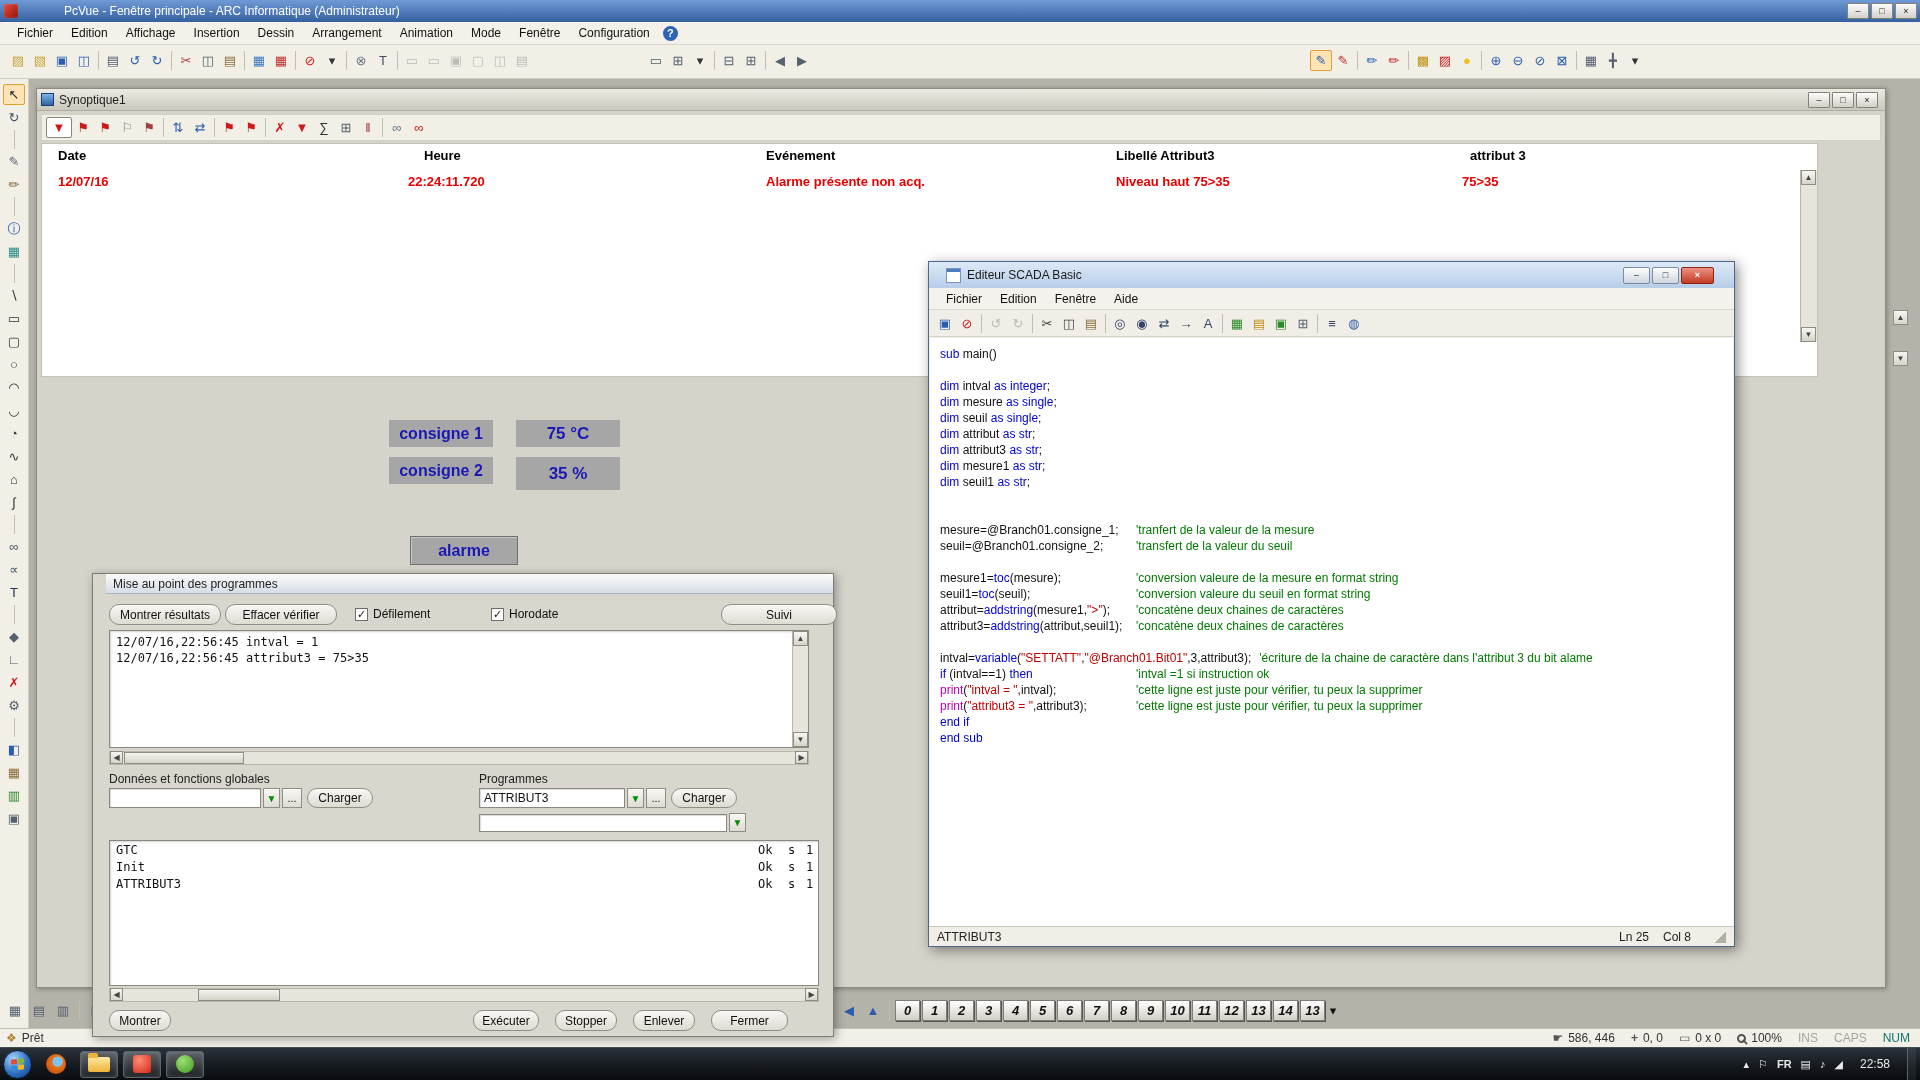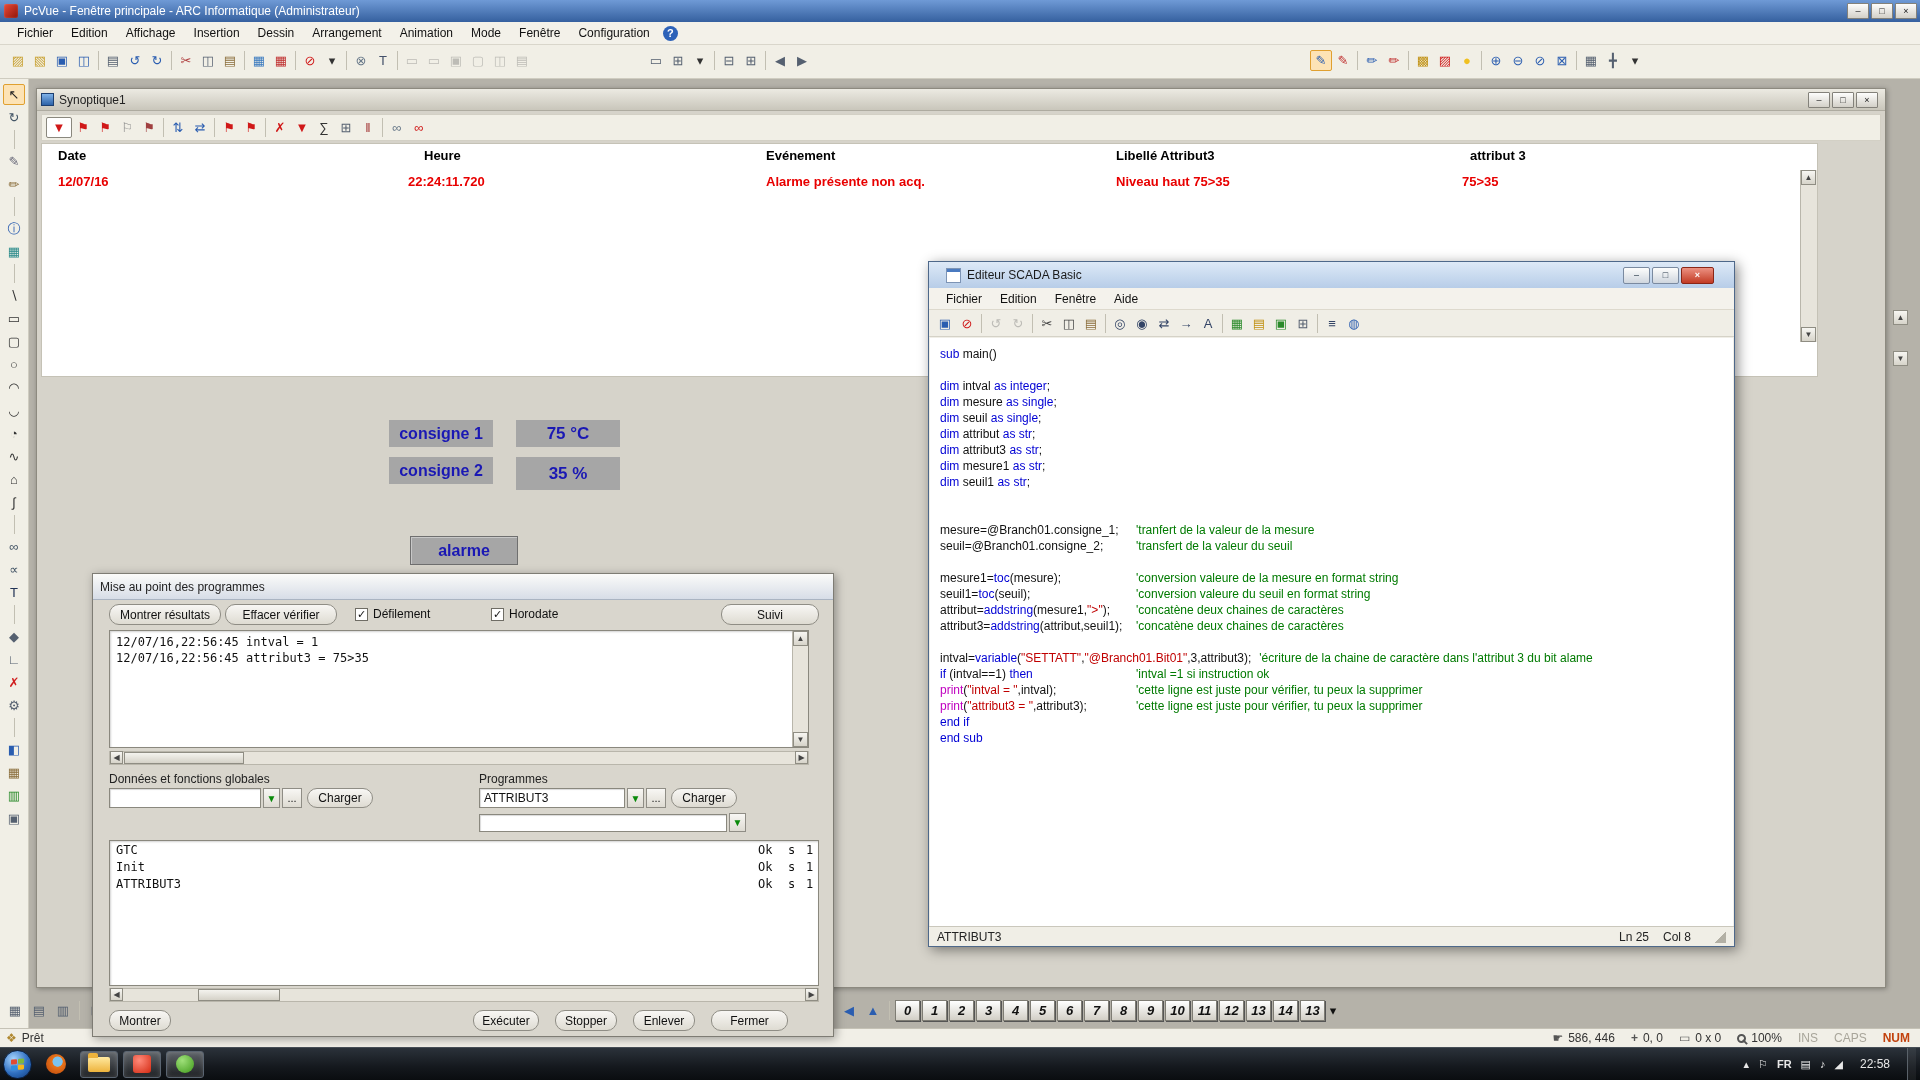--- a/index.html
+++ b/index.html
@@ -2,21 +2,21 @@
 <html><head>
 <meta charset="utf-8">
 <style>
   * { box-sizing: border-box; margin:0; padding:0; }
   html,body { width:1920px; height:1080px; overflow:hidden; }
   body { font-family:"Liberation Sans",sans-serif; font-size:12px; background:#b5b2a9; position:relative; color:#111; }
 
   
   #main-titlebar { position:absolute; left:0; top:0; width:1920px; height:22px;
     background:linear-gradient(#6f9ad6,#35609f); color:#fff; display:flex; align-items:center;
-    padding-left:4px; font-size:12px; }
+    padding-left:4px; font-size:12px;gap:40px; }
   .app-icon { width:14px; height:14px; background:linear-gradient(135deg,#e84a3a,#8f1408); border-radius:2px; margin-right:6px; box-shadow:inset 0 0 2px #fff4; }
   .cap-group { margin-left:auto; display:flex; gap:2px; padding-right:3px; }
   .capbtn { width:22px; height:16px; background:linear-gradient(#fdfdfc,#d3d0c8); border:1px solid #83817a;
     color:#222; font-size:9px; display:flex; align-items:center; justify-content:center; border-radius:1px; }
   #main-menubar { position:absolute; left:0; top:22px; width:1920px; height:23px; background:#f3f1e9;
     border-bottom:1px solid #d9d6cb; display:flex; align-items:center; padding-left:8px; }
   .menu-item { padding:3px 9px; }
   .help-icon { width:15px; height:15px; border-radius:50%; background:#2d62b8; color:#fff; font-weight:bold;
     font-size:11px; display:flex; align-items:center; justify-content:center; margin-left:4px; }
   #main-toolbar { position:absolute; left:0; top:45px; width:1920px; height:34px; background:#f1efe6;
@@ -51,21 +51,21 @@
   .sb-v { position:absolute; right:0; top:26px; width:17px; height:172px; background:#e7e4db; border-left:1px solid #b9b6ab; }
   .sba { position:absolute; width:15px; height:15px; background:linear-gradient(#f7f6f2,#d7d4ca);
     border:1px solid #8f8d83; font-size:8px; display:flex; align-items:center; justify-content:center; color:#444; }
   .glabel { position:absolute; background:#a6a6a6; color:#1a18b4; font-weight:bold;
     display:flex; align-items:center; justify-content:center; }
   #w-alarme { border:1px solid #6f6f6f; box-shadow:inset 1px 1px 0 #c8c8c8; }
 
   
   #dbg { position:absolute; left:92px; top:573px; width:742px; height:464px; background:#d9d6cd;
     border:1px solid #7e7c74; box-shadow:2px 2px 9px rgba(0,0,0,.35); z-index:30; }
-  #dbg-titlebar { position:absolute; left:0; top:0; right:0; height:26px;
+  #dbg-titlebar { position:absolute; left:13px; top:0; right:0; height:20px;
     background:linear-gradient(#fbfbf9,#d7dde7); border-bottom:1px solid #aab4c2;
     display:flex; align-items:center; padding-left:7px; color:#222; }
   .btn { position:absolute; height:21px; background:linear-gradient(#f8f7f4,#dedbd2); border:1px solid #8f8d85;
     border-radius:10px; font-size:12px; display:flex; align-items:center; justify-content:center; color:#111; }
   .cbrow { position:absolute; display:flex; align-items:center; font-size:12px; }
   .cb { width:13px; height:13px; background:#fff; border:1px solid #6f6d65; display:inline-flex;
     align-items:center; justify-content:center; font-size:11px; line-height:11px; color:#111; margin-right:5px; }
   .sunken { background:#fff; border:1px solid #8a887e; box-shadow:inset 1px 1px 2px rgba(0,0,0,.18); }
   #dbg-results { position:absolute; left:16px; top:56px; width:700px; height:118px; font-family:"DejaVu Sans Mono",monospace; font-size:12px; padding:4px 6px; overflow:hidden; }
   .sb-h { position:absolute; height:14px; background:#e7e4db; border:1px solid #b9b6ab; }
@@ -107,21 +107,21 @@
   #blicons { position:absolute; left:4px; top:1000px; display:flex; gap:2px; align-items:center; z-index:12; }
   #numrow { position:absolute; left:838px; top:1000px; display:flex; gap:2px; align-items:center; z-index:12; }
   .numbtn { width:25px; height:21px; background:linear-gradient(#ffffff,#d2cfc6); border:1px solid #7e7c74;
     box-shadow:1px 1px 0 #555; font-style:italic; font-weight:bold; font-size:13px;
     display:flex; align-items:center; justify-content:center; color:#111; }
 
   #statusbar { position:absolute; left:0; top:1028px; width:1920px; height:19px; background:#f1efe7;
     border-top:1px solid #c5c2b6; display:flex; align-items:center; font-size:12px; color:#333; padding-left:6px; z-index:15; }
   .sb-right { margin-left:auto; display:flex; align-items:center; gap:16px; padding-right:10px; }
   .sb-item { display:flex; align-items:center; gap:5px; }
-  .kb { color:#a8a59a; } .kb.on { color:#c2410c; font-weight:bold; }
+  .kb { color:#a8a59a; } .kb.on { color:#0f766e; font-weight:normal; }
   .mag-icon { width:9px; height:9px; border:2px solid #555; border-radius:50%; position:relative; display:inline-block; }
   .mag-icon::after { content:''; position:absolute; width:6px; height:2px; background:#555; transform:rotate(45deg); right:-4px; bottom:-2px; }
 
   
   #taskbar { position:absolute; left:0; top:1047px; width:1920px; height:33px;
     background:linear-gradient(#2b323a,#14181d 60%,#0a0d10); border-top:1px solid #454d55;
     display:flex; align-items:center; z-index:50; }
   .orb { width:29px; height:29px; border-radius:50%; margin-left:3px;
     background:radial-gradient(circle at 35% 30%,#a6d4ff,#2f6fc0 55%,#123a78); border:1px solid #0a1f40;
     display:flex; align-items:center; justify-content:center; }
@@ -342,21 +342,21 @@
     <div class="btn" style="left:16px;top:30px;width:112px">Montrer résultats</div>
     <div class="btn" style="left:132px;top:30px;width:112px">Effacer vérifier</div>
     <div class="cbrow" style="left:262px;top:33px">
       <span class="cb">✓</span>
       <span>Défilement</span>
     </div>
     <div class="cbrow" style="left:398px;top:33px">
       <span class="cb">✓</span>
       <span>Horodate</span>
     </div>
-    <div class="btn" style="left:628px;top:30px;width:98px">Suivi</div>
+    <div class="btn" style="left:628px;top:30px;width:116px">Suivi</div>
 
     <div id="dbg-results" class="sunken">
         <div style="height: 16px;">12/07/16,22:56:45  intval = 1</div>
         <div style="height: 16px;">12/07/16,22:56:45  attribut3 = 75&gt;35</div>
       </div>
     <div class="sb-v" style="left:699px;top:57px;height:116px;width:16px">
       <span class="sba" style="left:0;top:0">▲</span>
       <span class="sba" style="left:0;bottom:0">▼</span>
     </div>
     <div class="sb-h" style="left:16px;top:177px;width:700px">

